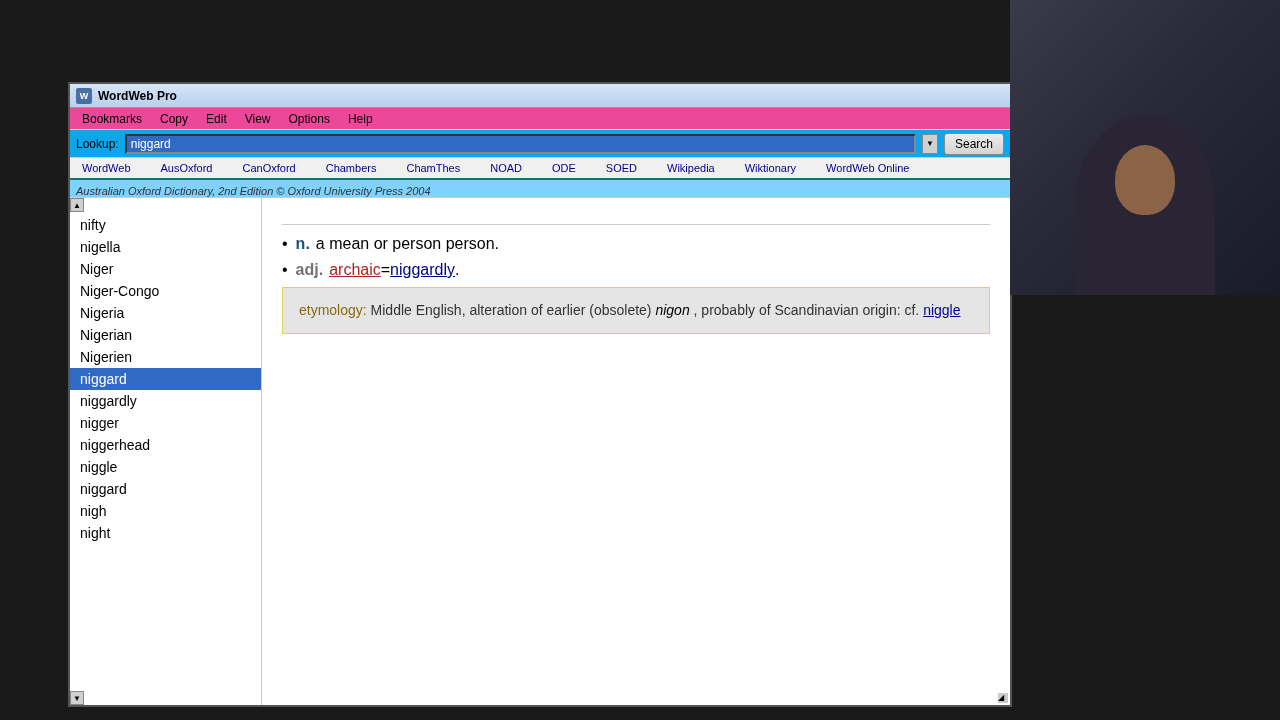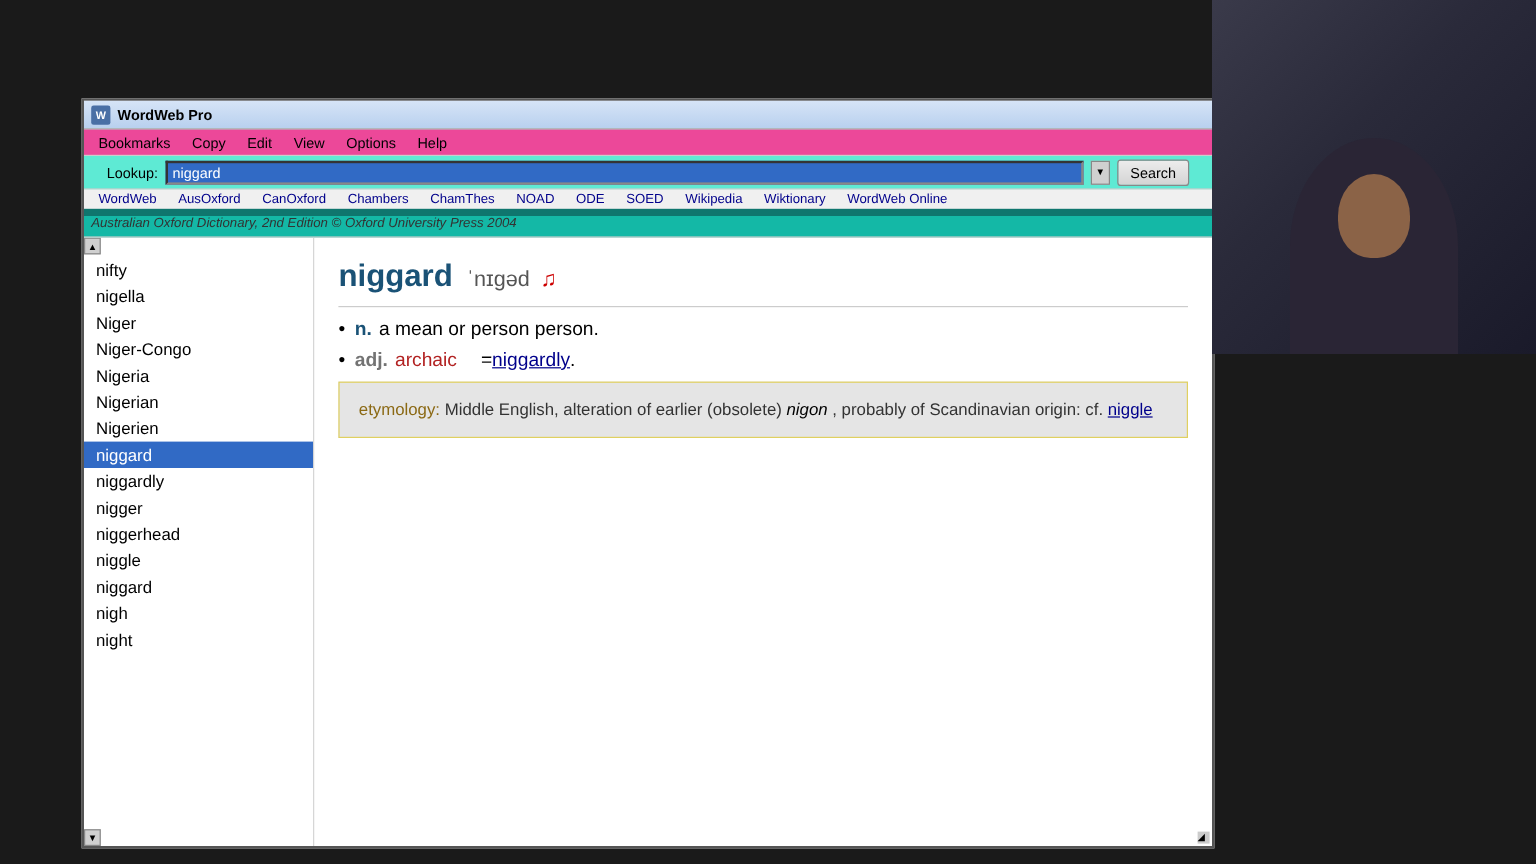--- a/index.html
+++ b/index.html
@@ -111,25 +111,25 @@
     }
     .menu-item {
       padding: 2px 8px;
       font-size: 12px;
       cursor: pointer;
       border-radius: 2px;
     }
 
     
     .lookup-bar {
-      background: #5eead4;
+      background: #0ea5e9;
       height: 28px;
       display: flex;
       align-items: center;
-      padding: 0 19px;
+      padding: 0 6px;
       border-bottom: 1px solid #ccc;
       flex-shrink: 0;
       gap: 6px;
     }
     .lookup-label {
       font-size: 12px;
       color: #000;
     }
     .lookup-input {
       flex: 1;
@@ -162,38 +162,38 @@
       cursor: pointer;
     }
 
     
     .source-tabs {
       background: #f0f0f0;
       height: 22px;
       display: flex;
       align-items: center;
       padding: 0 4px;
-      border-bottom: 6px solid #0f766e;
-      flex-shrink: 0;
-      gap: 2px;
+      border-bottom: 2px solid #0f766e;
+      flex-shrink: 0;
+      gap: 14px;
     }
     .source-tab {
       padding: 2px 8px;
       font-size: 11px;
       cursor: pointer;
       color: #00008b;
       text-decoration: none;
     }
 
     
     .status-bar {
-      background: #14b8a6;
+      background: #7dd3fc;
       height: 18px;
       display: flex;
-      align-items: flex-start;
+      align-items: flex-end;
       padding: 0 6px;
       border-bottom: 1px solid #ccc;
       flex-shrink: 0;
       font-size: 11px;
       font-style: italic;
       color: #333;
     }
 
     
     .main-content {
@@ -276,21 +276,22 @@
       font-weight: bold;
       margin-right: 6px;
     }
     .pos-adj {
       color: #737373;
       font-weight: bold;
       margin-right: 6px;
     }
     .register-archaic {
       color: #b22222;
-      margin-right: 20px;
+      margin-right: 0;
+      text-decoration: underline;
     }
     .def-text {
       color: #000;
     }
     .link-word {
       color: #00008b;
       text-decoration: underline;
     }
 
     
@@ -402,27 +403,20 @@
         <div class="word-item">niggle</div>
         <div class="word-item">niggard</div>
         <div class="word-item">nigh</div>
         <div class="word-item">night</div>
       </div>
       <div class="scroll-arrow">▼</div>
     </div>
 
     <div class="definition-area">
 
-      <div>
-        <span class="word-headword">niggard</span>
-        <span class="word-pronunciation">
-          <span>ˈnɪɡəd</span>
-        </span>
-        <span class="music-note">♫</span>
-      </div>
 
       <hr class="divider-line">
 
       <div class="definition-entry">
         <span class="bullet">•</span>
         <span class="pos-n">n.</span>
         <span class="def-text">a mean or person person.</span>
       </div>
 
       <div class="definition-entry">

